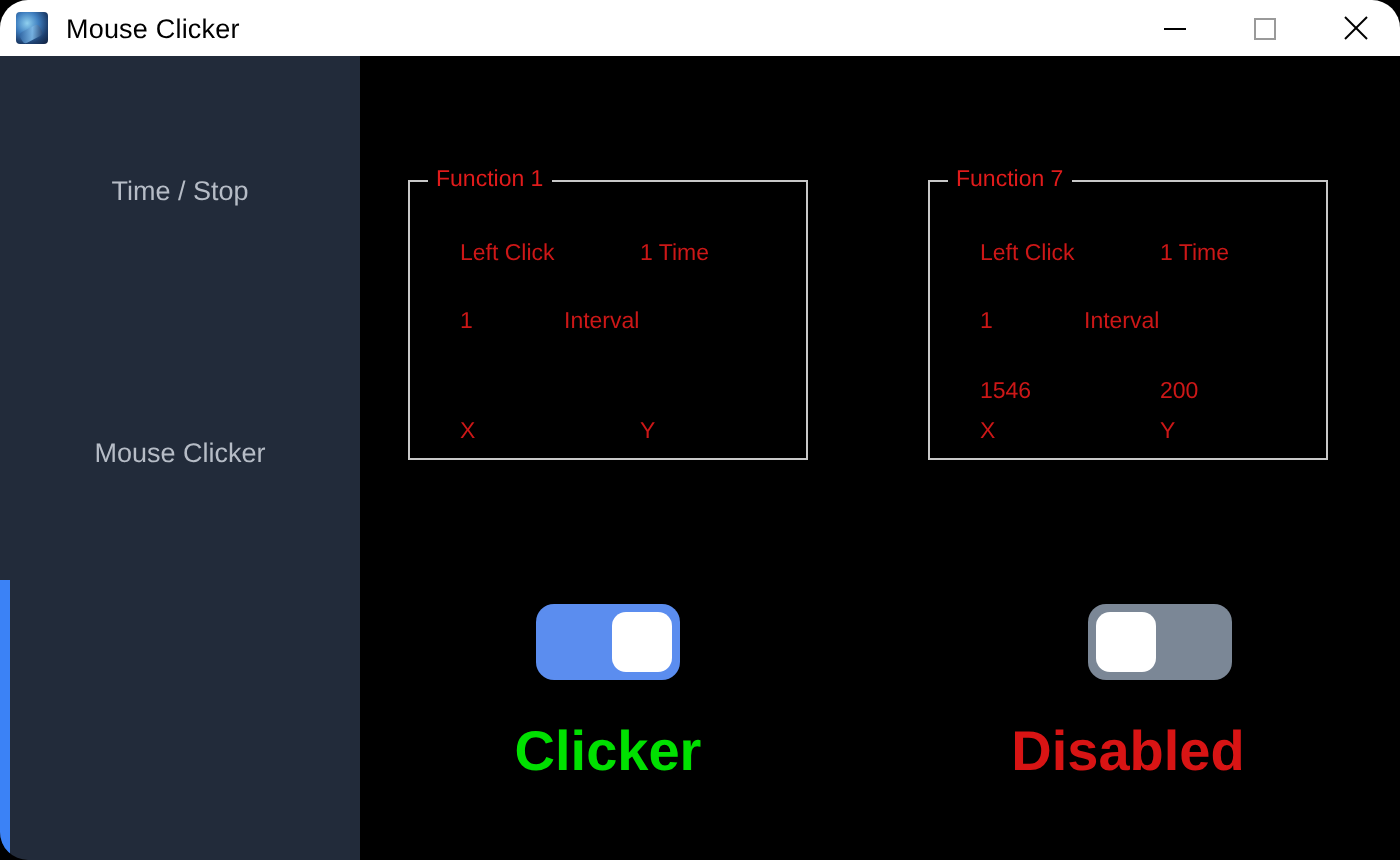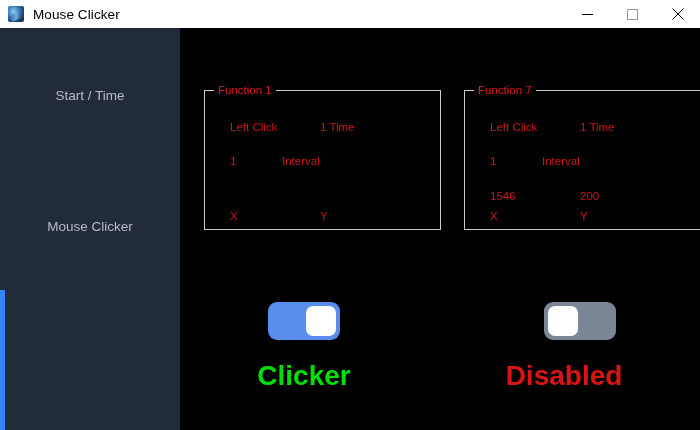--- a/index.html
+++ b/index.html
@@ -7,20 +7,21 @@
     padding: 0;
     background: #000000;
   }
   #app {
     position: relative;
     width: 700px;
     height: 430px;
     overflow: hidden;
     background: #000000;
     font-family: "Liberation Sans", sans-serif;
+    border-radius: 14px;
   }
 
   
   .titlebar {
     position: absolute;
     left: 0; top: 0;
     width: 700px;
     height: 28px;
     background: #ffffff;
     display: flex;
@@ -117,21 +118,21 @@
     top: 28px;
     width: 520px;
     height: 402px;
     background: #000000;
   }
 
   
   .groupbox {
     position: absolute;
     top: 62px;
-    width: 237px;
+    width: 200px;
     height: 140px;
     border: 1px solid #c8c8c8;
     box-sizing: border-box;
     background: #000000;
   }
   .groupbox.gb-0 { left: 24px; }
   .groupbox.gb-1 { left: 284px; }
   .gb-legend {
     position: absolute;
     top: -8px;
@@ -230,21 +231,21 @@
         <svg width="12" height="12" viewBox="0 0 12 12">
           <line x1="0.5" y1="0.5" x2="11.5" y2="11.5" stroke="#000" stroke-width="1"></line>
           <line x1="11.5" y1="0.5" x2="0.5" y2="11.5" stroke="#000" stroke-width="1"></line>
         </svg>
       </div>
     </div>
   </div>
 
   <div class="sidebar">
     <div class="nav-item nav-0">
-      <span>Start / Time</span>
+      <span>Time / Stop</span>
     </div>
     <div class="nav-item nav-1">
       <span>Mouse Clicker</span>
     </div>
     <div class="nav-accent"></div>
   </div>
 
   <div class="content">
 
     <div class="groupbox gb-0">

